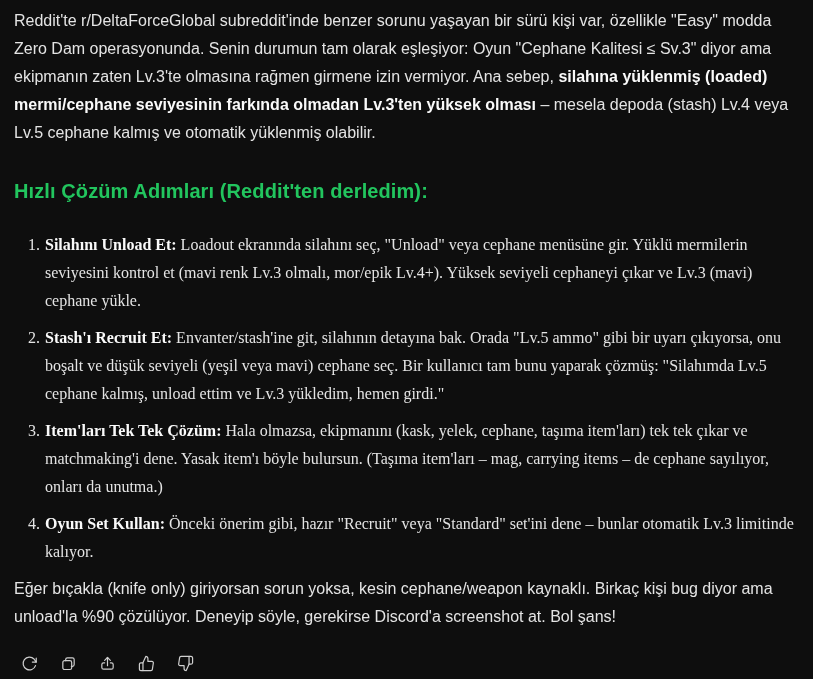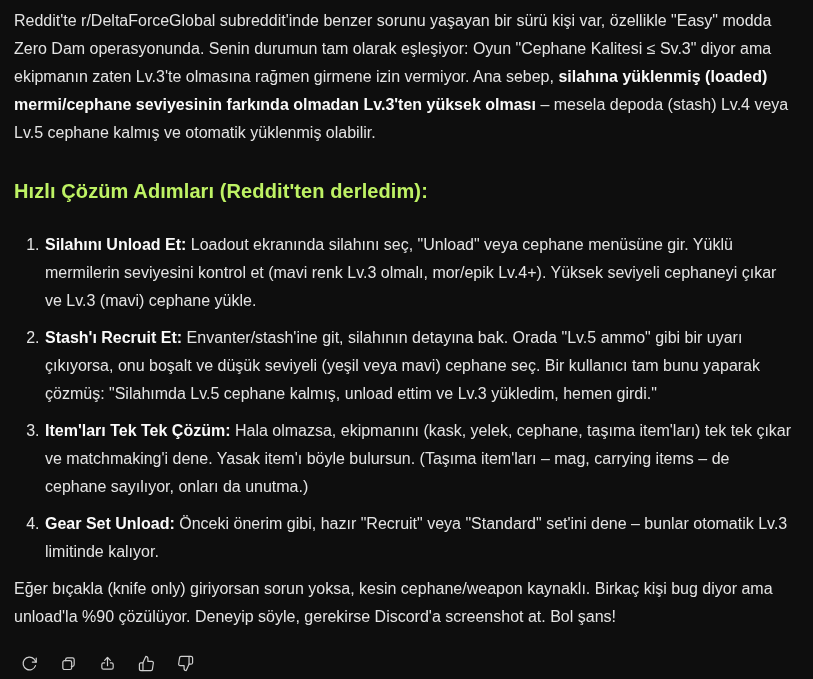--- a/index.html
+++ b/index.html
@@ -14,32 +14,33 @@
   }
   .message {
     padding: 7px 18px 0 14px;
   }
   .para { color: #e4e4e4; }
   strong, b { color: #fafafa; font-weight: 700; }
   h2.section-heading {
     font-size: 20px;
     line-height: 28px;
     font-weight: 700;
-    color: #bef264;
+    color: #22c55e;
     margin-top: 30px;
     margin-bottom: 26px;
     letter-spacing: 0.1px;
   }
   ol.steps {
     margin: 0 0 0 0;
     padding-left: 30px;
   }
   ol.steps li {
     margin-bottom: 9px;
     padding-left: 1px;
+    font-family: Liberation Serif, serif;
   }
   ol.steps li::marker { color: #e4e4e4; }
   .closing { }
   .actions {
     margin-top: 19px;
     display: flex;
     align-items: center;
     gap: 13px;
     padding-left: 2px;
   }
@@ -71,21 +72,21 @@
 <div class="message">
 
   <p class="para"><span>Reddit'te r/DeltaForceGlobal subreddit'inde benzer sorunu yaşayan bir sürü kişi var, özellikle "Easy" modda Zero Dam operasyonunda. Senin durumun tam olarak eşleşiyor: Oyun "Cephane Kalitesi ≤ Sv.3" diyor ama ekipmanın zaten Lv.3'te olmasına rağmen girmene izin vermiyor. Ana sebep, </span><strong>silahına yüklenmiş (loaded) mermi/cephane seviyesinin farkında olmadan Lv.3'ten yüksek olması</strong><span> – mesela depoda (stash) Lv.4 veya Lv.5 cephane kalmış ve otomatik yüklenmiş olabilir.</span></p>
 
   <h2 class="section-heading">Hızlı Çözüm Adımları (Reddit'ten derledim):</h2>
 
   <ol class="steps">
     <li><strong>Silahını Unload Et:</strong><span> Loadout ekranında silahını seç, "Unload" veya cephane menüsüne gir. Yüklü mermilerin seviyesini kontrol et (mavi renk Lv.3 olmalı, mor/epik Lv.4+). Yüksek seviyeli cephaneyi çıkar ve Lv.3 (mavi) cephane yükle.</span></li>
     <li><strong>Stash'ı Recruit Et:</strong><span> Envanter/stash'ine git, silahının detayına bak. Orada "Lv.5 ammo" gibi bir uyarı çıkıyorsa, onu boşalt ve düşük seviyeli (yeşil veya mavi) cephane seç. Bir kullanıcı tam bunu yaparak çözmüş: "Silahımda Lv.5 cephane kalmış, unload ettim ve Lv.3 yükledim, hemen girdi."</span></li>
     <li><strong>Item'ları Tek Tek Çözüm:</strong><span> Hala olmazsa, ekipmanını (kask, yelek, cephane, taşıma item'ları) tek tek çıkar ve matchmaking'i dene. Yasak item'ı böyle bulursun. (Taşıma item'ları – mag, carrying items – de cephane sayılıyor, onları da unutma.)</span></li>
-    <li><strong>Gear Set Unload:</strong><span> Önceki önerim gibi, hazır "Recruit" veya "Standard" set'ini dene – bunlar otomatik Lv.3 limitinde kalıyor.</span></li>
+    <li><strong>Oyun Set Kullan:</strong><span> Önceki önerim gibi, hazır "Recruit" veya "Standard" set'ini dene – bunlar otomatik Lv.3 limitinde kalıyor.</span></li>
   </ol>
 
   <p class="para closing">Eğer bıçakla (knife only) giriyorsan sorun yoksa, kesin cephane/weapon kaynaklı. Birkaç kişi bug diyor ama unload'la %90 çözülüyor. Deneyip söyle, gerekirse Discord'a screenshot at. Bol şans!</p>
 
   <div class="actions">
 
     <button class="action-btn">
       <span style="display:inline-flex">
         <svg viewBox="0 0 24 24">
           <polyline points="21.5 4.5 21.5 10 16 10"></polyline>

